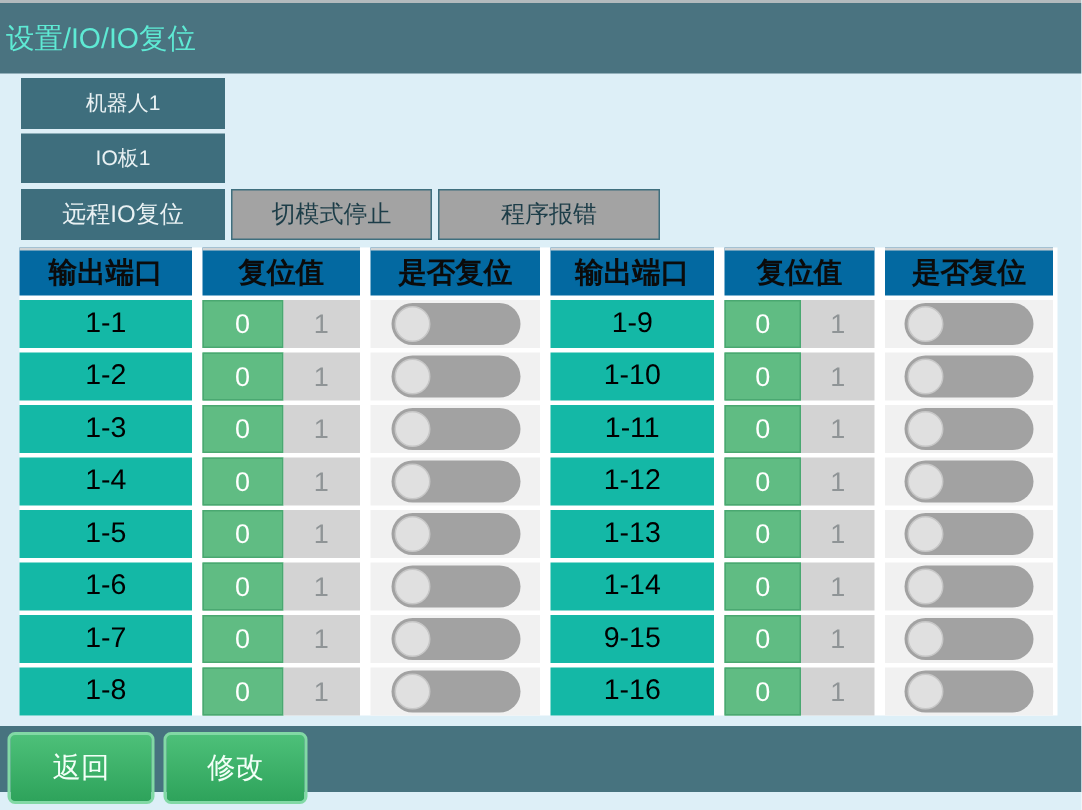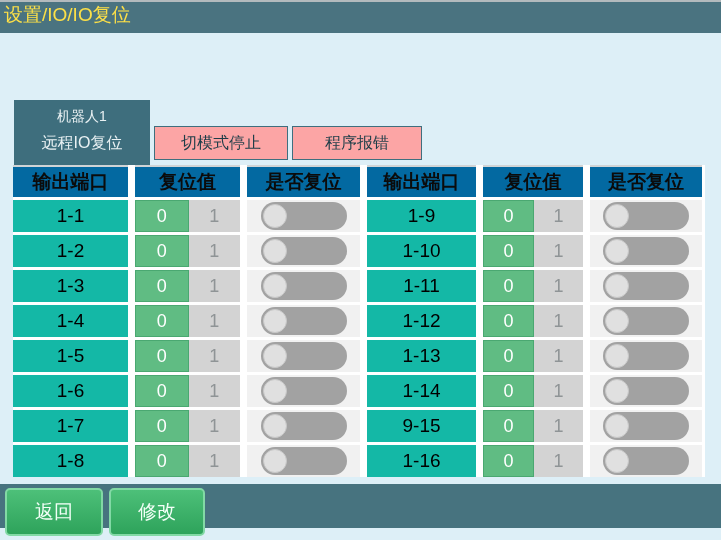--- a/index.html
+++ b/index.html
@@ -4,39 +4,39 @@
 <style>
   html,body { margin:0; padding:0; }
   .screen {
     position:relative; width:721px; height:540px;
     background:#ddeff7; overflow:hidden;
     font-family:"Liberation Sans","DejaVu Sans",sans-serif;
     -webkit-font-smoothing:antialiased;
   }
   .top-strip { position:absolute; top:0; left:0; width:721px; height:2px; background:#b3babd; }
   .title-bar {
-    position:absolute; top:2px; left:0; width:721px; height:31px;
-    background:#4a7380; color:#fde047; font-size:19px;
-    display:flex; padding-left:4px; box-sizing:border-box;
+    position:absolute; top:2px; left:0; width:721px; height:47px;
+    background:#4a7380; color:#5eead4; font-size:19px;
+    display:flex; align-items:center; padding-left:4px; box-sizing:border-box;
   }
   .teal-btn {
     position:absolute; left:14px; width:136px; height:34px;
     background:#3e6e7d; color:#e9f1f3; border:0; font-size:14px;
-    font-family:inherit; cursor:pointer; padding:0;margin-top:48px;
+    font-family:inherit; cursor:pointer; padding:0;
   }
   #btn-robot { top:52px; }
   #btn-ioboard { top:89px; height:33px; }
   .tab {
     position:absolute; top:126px; height:34px; font-size:16px;
     font-family:inherit; box-sizing:border-box; cursor:pointer; padding:0;
   }
   .tab.active { left:14px; width:136px; background:#3e6e7d; color:#e9f1f3; border:0; }
-  .tab.inactive { background:#fca5a5; border:1px solid #3f6f7e; color:#1d3d48; }
+  .tab.inactive { background:#a3a3a3; border:1px solid #3f6f7e; color:#1d3d48; }
   #tab-mode-stop { left:154px; width:134px; }
-  #tab-prog-error { left:292px; width:130px; }
+  #tab-prog-error { left:292px; width:148px; }
 
   .io-table {
     position:absolute; top:165px; left:13px; width:692px;
     background:#ffffff;
     display:grid;
     grid-template-columns:115px 105px 113px 109px 100px 112px;
     grid-template-rows:32px repeat(8, 32px);
     row-gap:3px; column-gap:7px;
   }
   .hcell {

